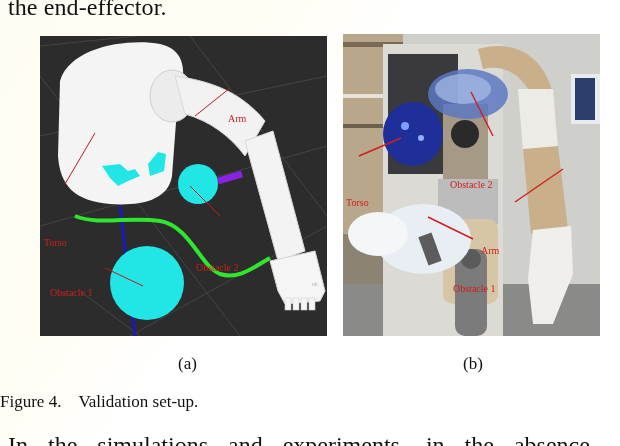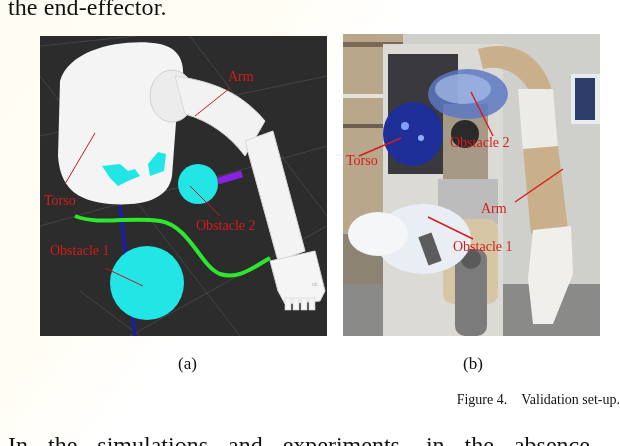--- a/index.html
+++ b/index.html
@@ -16,31 +16,31 @@
   }
   .top-line {
     position:absolute; left:8px; top:-6px; font-size:24px; letter-spacing:0.1px;
     white-space:nowrap; z-index:2;
   }
   .panel { position:absolute; overflow:hidden; z-index:2; }
   #panel-a { left:40px; top:36px; width:287px; height:300px; background:#2c2c2c; }
   #panel-b { left:343px; top:34px; width:257px; height:302px; background:#cfcfcc; }
   .panel svg { position:absolute; left:0; top:0; }
   .lbl {
-    position:absolute; color:#d41c1c; font-size:14px; white-space:nowrap;
-    font-family:"Liberation Serif","DejaVu Serif",serif; line-height:1;
+    position:absolute; color:#d41c1c; font-size:10px; white-space:nowrap;
+    font-family:"Liberation Serif","DejaVu Serif",serif; line-height:1;margin-top:44px;
   }
   .sub {
     position:absolute; top:354px; font-size:17px; z-index:2;
   }
   #cap-a { left:178px; }
   #cap-b { left:463px; }
   .caption {
-    position:absolute; top:392px; left:0; width:620px; text-align:right;
-    font-size:14px; z-index:2; white-space:pre;
+    position:absolute; top:392px; left:0; width:620px; text-align:left;
+    font-size:17px; z-index:2; white-space:pre;
   }
   .body-line {
     position:absolute; top:432px; left:8px; width:612px; font-size:24px;
     white-space:nowrap; z-index:2; word-spacing:14px;
   }
 </style>
 </head>
 <body>
 
 <div class="bg-tint"></div>

